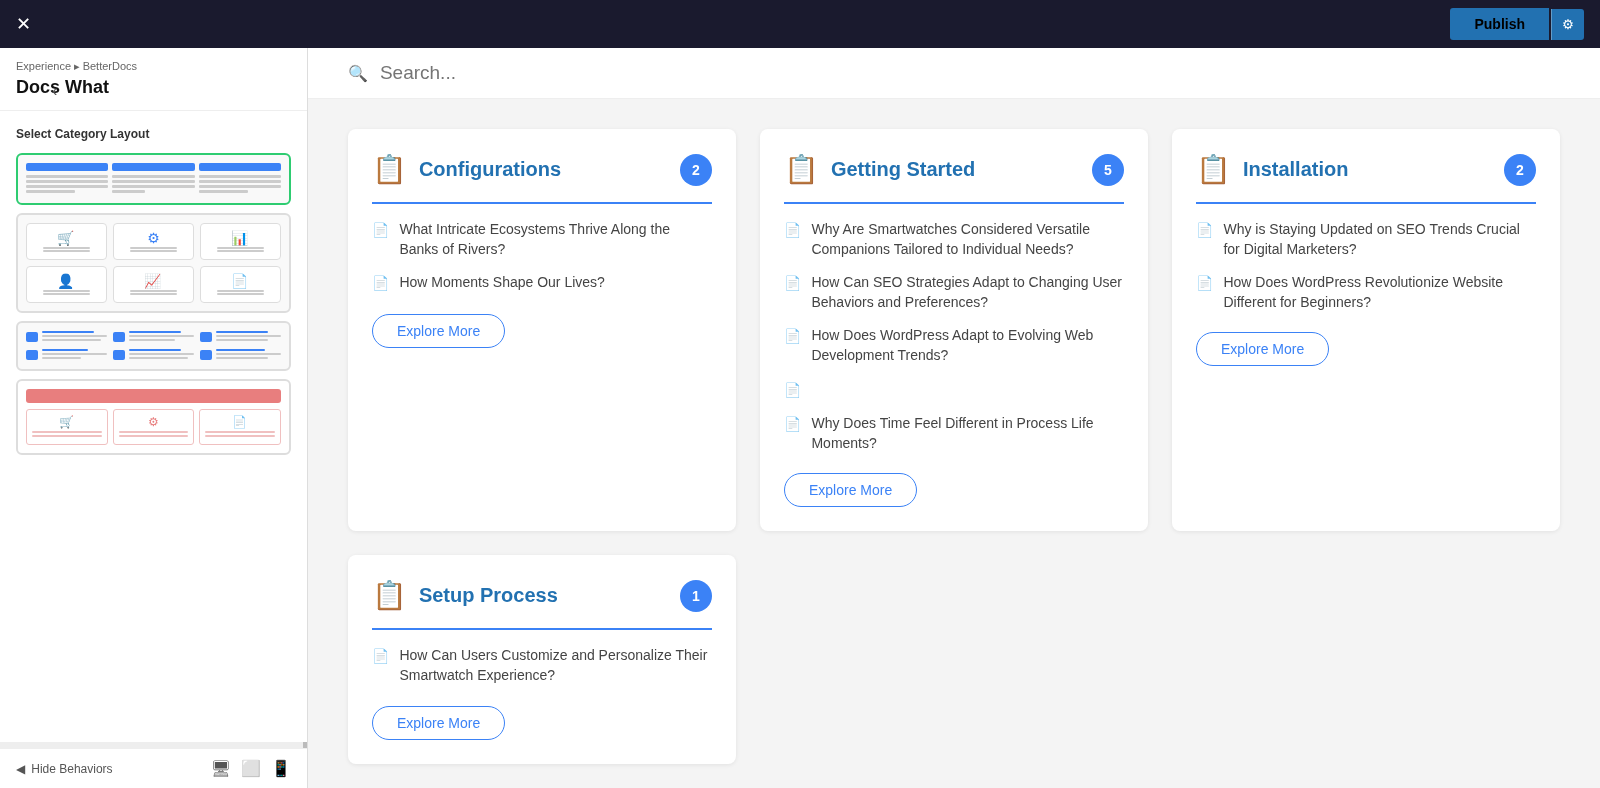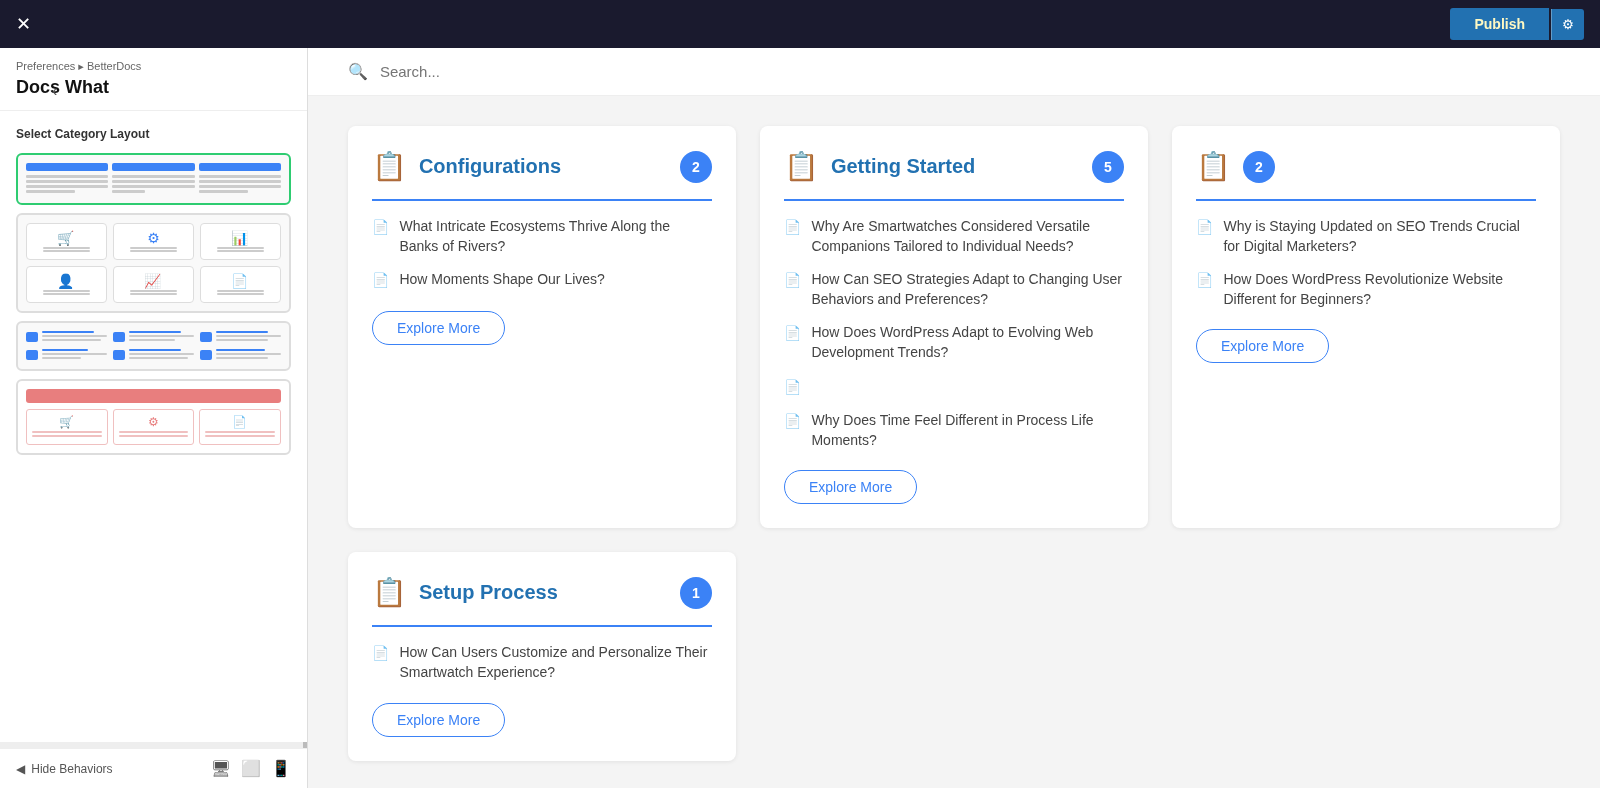--- a/index.html
+++ b/index.html
@@ -8,21 +8,21 @@
     
     .top-bar {
       display: flex; align-items: center; justify-content: space-between;
       background: #1a1a2e; padding: 0 16px; height: 48px; flex-shrink: 0;
     }
     .close-btn {
       color: #fff; background: none; border: none; cursor: pointer; font-size: 18px;
     }
     .publish-group { display: flex; align-items: center; gap: 2px; }
     .publish-btn {
-      background: #2271b1; color: #fef9c3; border: none; padding: 8px 24px;
+      background: #2271b1; color: #000000; border: none; padding: 8px 24px;
       font-size: 14px; font-weight: 600; cursor: pointer; border-radius: 3px 0 0 3px;
     }
     .publish-gear {
       background: #2271b1; color: #fff; border: none; padding: 8px 10px;
       cursor: pointer; border-radius: 0 3px 3px 0; border-left: 1px solid rgba(255,255,255,0.3);
     }
 
     
     .main-layout { display: flex; flex: 1; overflow: hidden; }
 
@@ -90,21 +90,21 @@
     
     .content-area { flex: 1; display: flex; flex-direction: column; background: #f4f4f4; overflow: hidden; }
 
     
     .search-bar {
       background: #fff; padding: 14px 40px; display: flex; align-items: center;
       border-bottom: 1px solid #eee; gap: 12px;
     }
     .search-icon { color: #999; font-size: 16px; }
     .search-input {
-      border: none; outline: none; font-size: 15px; color: #999; background: transparent;
+      border: none; outline: none; font-size: 19px; color: #999; background: transparent;
       width: 100%;
     }
 
     
     .categories-grid {
       flex: 1; overflow-y: auto; padding: 30px 40px;
       display: grid; grid-template-columns: repeat(3, 1fr); gap: 24px;
       align-content: start;
     }
     .categories-grid::-webkit-scrollbar { width: 6px; }
@@ -148,21 +148,21 @@
     <button class="publish-btn">Publish</button>
     <button class="publish-gear">⚙</button>
   </div>
 </div>
 
 <div class="main-layout">
 
   <div class="sidebar">
     <div class="sidebar-header">
       <button class="sidebar-nav-btn">‹</button>
-      <div class="breadcrumb">Preferences ▸ BetterDocs</div>
+      <div class="breadcrumb">Experience ▸ BetterDocs</div>
       <div class="page-title">Docs What</div>
     </div>
 
     <div class="sidebar-content">
       <div class="section-label">Select Category Layout</div>
 
       <div class="layout-options">
 
         <div class="layout-card active">
           <div class="lp1">
@@ -381,20 +381,21 @@
       <span class="cat-item-icon">📄</span>
       <span>Why Does Time Feel Different in Process Life Moments?</span>
     </li>
 
     </ul>
     <button class="explore-btn">Explore More</button>
   </div>
         <div class="category-card">
     <div class="cat-header">
       <span class="cat-icon">📋</span>
+      <span class="cat-title">Installation</span>
       <span class="cat-count">2</span>
     </div>
     <hr class="cat-divider">
     <ul class="cat-items">
 
     <li class="cat-item">
       <span class="cat-item-icon">📄</span>
       <span>Why is Staying Updated on SEO Trends Crucial for Digital Marketers?</span>
     </li>
 

